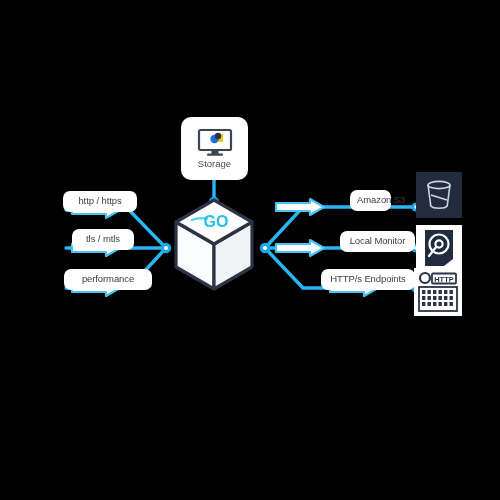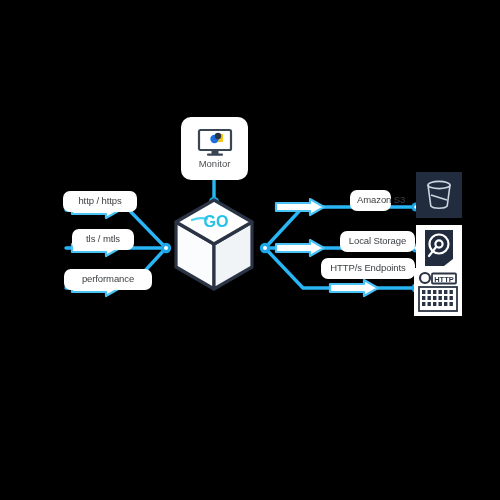--- a/index.html
+++ b/index.html
@@ -159,30 +159,30 @@
 
   <div id="monitor-node">
     <svg width="36" height="28" viewBox="0 0 36 28">
       <rect x="2" y="2" width="32" height="20" rx="1.5" fill="#ffffff" stroke="#3b4654" stroke-width="2.2"></rect>
       <rect x="14.5" y="23" width="7" height="3" fill="#3b4654"></rect>
       <rect x="10" y="25.5" width="16" height="2.2" rx="1" fill="#3b4654"></rect>
       <path d="M20,6 l6,0 l0,8 l-6,0 z" fill="#f5c518"></path>
       <circle cx="17.5" cy="11" r="4.2" fill="#1b6fe0"></circle>
       <circle cx="21" cy="8" r="3.2" fill="#2b3445"></circle>
     </svg>
-    <div id="monitor-label">Monitor</div>
+    <div id="monitor-label">Storage</div>
   </div>
 
   <div class="chip" style="left:72px; top:229px; width:62px;">tls / mtls</div>
   <div class="chip" style="left:63px; top:191px; width:74px;">http / https</div>
   <div class="chip" style="left:64px; top:269px; width:88px;">performance</div>
 
   <div class="chip" style="left:350px; top:190px; width:41px;">Amazon S3</div>
-  <div class="chip" style="left:340px; top:231px; width:75px;">Local Storage</div>
-  <div class="chip" style="left:321px; top:258px; width:94px;">HTTP/s Endpoints</div>
+  <div class="chip" style="left:340px; top:231px; width:75px;">Local Monitor</div>
+  <div class="chip" style="left:321px; top:269px; width:94px;">HTTP/s Endpoints</div>
 
   <div class="icon-card dark-inner" style="left:416px; top:172px; width:46px; height:46px;">
     <div class="glyph-box">
       <svg width="46" height="46" viewBox="0 0 46 46">
         <rect x="0" y="0" width="46" height="46" fill="#212d3f"></rect>
         <ellipse cx="23" cy="13" rx="11" ry="3.6" fill="none" stroke="#ccd6e0" stroke-width="1.6"></ellipse>
         <path d="M12,13 L14.8,34 a8.5,3 0 0 0 16.4,0 L34,13" fill="none" stroke="#ccd6e0" stroke-width="1.6" stroke-linejoin="round"></path>
         <path d="M15,23 L31,28" fill="none" stroke="#ccd6e0" stroke-width="1.6"></path>
       </svg>
     </div>

